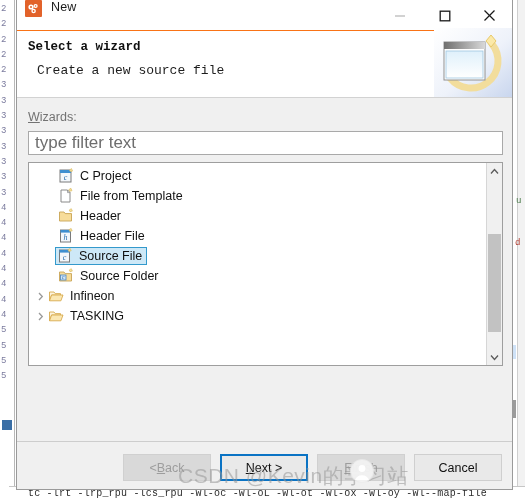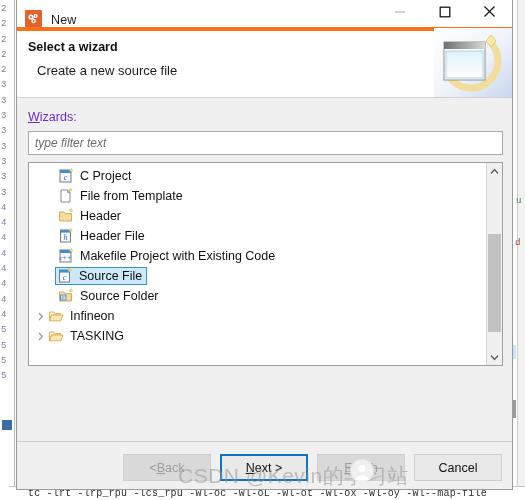--- a/index.html
+++ b/index.html
@@ -68,22 +68,22 @@
     background: #f0f0f0;
     border: 1px solid #9a9a9a;
     border-top: none;
     display: flex; flex-direction: column;
   }
 
   
   #titlebar {
     height: 31px; min-height: 31px;
     background: #ffffff;
-    display: flex; align-items: flex-end;
-    border-bottom: 4px solid #f97316;
+    display: flex; align-items: flex-start;
+    border-bottom: 1px solid #f97316;
     position: relative;
   }
   #app-icon {
     width: 17px; height: 17px; margin-left: 8px;
     background: #e2622a;
     border-radius: 1px;
     position: relative;
     display: flex; align-items: center; justify-content: center;
     flex: none;
   }
@@ -98,20 +98,21 @@
     display: flex; align-items: center; justify-content: center;
   }
   .win-btn svg { display: block; }
 
   
   #header {
     background: #ffffff;
     height: 67px; min-height: 67px;
     position: relative;
     border-bottom: 1px solid #d2d2d2;
+    font-family: Liberation Mono, monospace;
   }
   #header-title {
     position: absolute; left: 11px; top: 9px;
     font-size: 12.5px; font-weight: bold; color: #0f0f0f;
   }
   #header-sub {
     position: absolute; left: 20px; top: 32px;
     font-size: 13px; color: #1d1d1d;
   }
   #header-banner {
@@ -120,35 +121,34 @@
   }
   #header-banner svg { display: block; }
 
   
   #body {
     flex: 1; position: relative; background: #f0f0f0;
     padding: 0 11px;
   }
   #wizards-label {
     position: absolute; left: 11px; top: 12px;
-    font-size: 12.5px; color: #6d28d9;
+    font-size: 12.5px; color: #737373;
   }
   #wizards-label u { text-decoration: underline; }
 
   #filter-input {
     position: absolute; left: 11px; top: 33px;
     width: 475px; height: 24px;
     background: #ffffff;
     border: 1px solid #a9a9a9;
     font-family: "Liberation Sans", sans-serif;
-    font-size: 12px;
+    font-size: 17px;
     color: #6d6d6d;
     padding: 0 6px;
     outline: none;
-    font-style: italic;
   }
   #filter-input::placeholder { color: #6d6d6d; opacity: 1; }
 
   #tree-box {
     position: absolute; left: 11px; top: 64px;
     width: 475px; height: 204px;
     background: #ffffff;
     border: 1px solid #9e9e9e;
     display: flex;
   }
@@ -413,34 +413,20 @@
                 <rect x="2.5" y="2" width="10" height="12" fill="#f3f7fb" stroke="#7a7a7a" stroke-width="1"></rect>
                 <rect x="2.5" y="2" width="10" height="2.6" fill="#3f8fd0"></rect>
                 <text x="7.5" y="12" font-size="8" font-family="Liberation Serif, serif" font-style="italic" fill="#2a6fae" text-anchor="middle">h</text>
                 <path d="M11 1.7 L13.1 0.4 L14.2 2.8 L11.8 3.4 Z" fill="#f6df9a" stroke="#d9b95c" stroke-width="0.6"></path>
               </svg>
             </div>
             <span class="tree-label">Header File</span>
           </div>
         </div>
 
-        <div class="tree-row">
-          <div class="tree-indent"></div>
-          <div class="tree-sel">
-            <div class="tree-icon">
-              <svg width="16" height="16" viewBox="0 0 16 16">
-                <rect x="2" y="2" width="11" height="12" fill="#f3f7fb" stroke="#7a7a7a" stroke-width="1"></rect>
-                <rect x="2" y="2" width="11" height="3" fill="#3f8fd0"></rect>
-                <text x="7.5" y="12" font-size="6.5" font-family="Liberation Serif, serif" font-style="italic" fill="#2a6fae" text-anchor="middle">c++</text>
-                <path d="M11.5 2 L13.5 0.6 L14.6 3 L12.3 3.6 Z" fill="#f6df9a" stroke="#d9b95c" stroke-width="0.6"></path>
-              </svg>
-            </div>
-            <span class="tree-label">Makefile Project with Existing Code</span>
-          </div>
-        </div>
 
         <div class="tree-row selected">
           <div class="tree-indent"></div>
           <div class="tree-sel">
             <div class="tree-icon">
               <svg width="16" height="16" viewBox="0 0 16 16">
                 <rect x="2.5" y="2" width="10" height="12" fill="#f3f7fb" stroke="#7a7a7a" stroke-width="1"></rect>
                 <rect x="2.5" y="2" width="10" height="2.6" fill="#3f8fd0"></rect>
                 <text x="7.5" y="12" font-size="8" font-family="Liberation Serif, serif" font-style="italic" fill="#2a6fae" text-anchor="middle">c</text>
                 <path d="M11 1.7 L13.1 0.4 L14.2 2.8 L11.8 3.4 Z" fill="#f6df9a" stroke="#d9b95c" stroke-width="0.6"></path>

